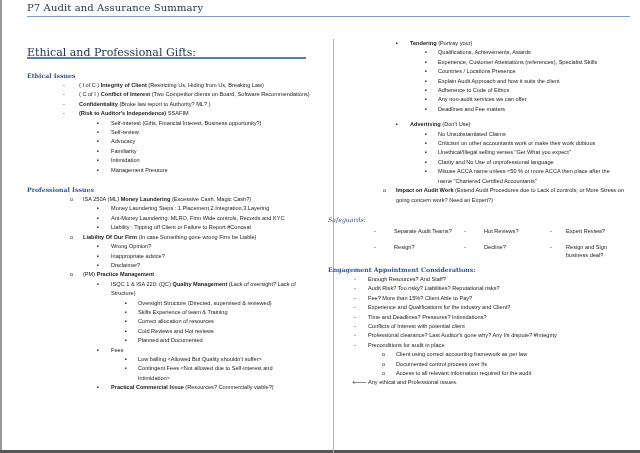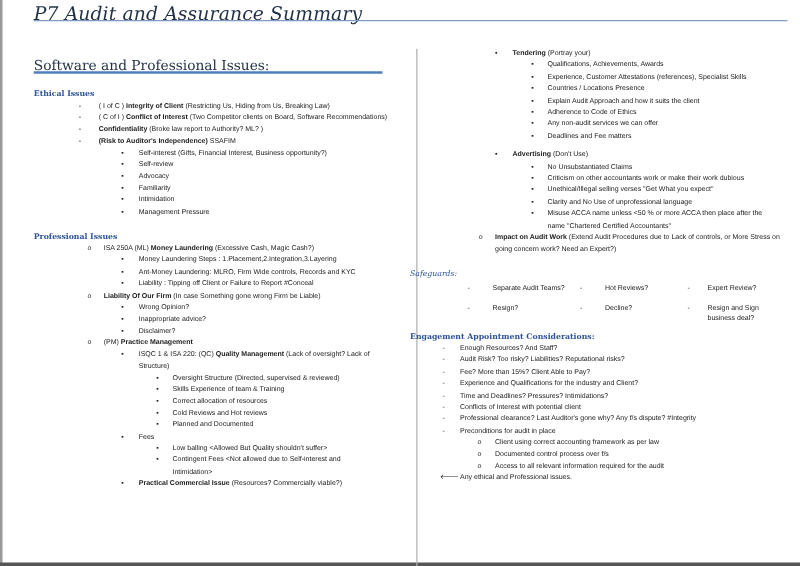--- a/index.html
+++ b/index.html
@@ -4,21 +4,21 @@
 <style>
   html, body { margin:0; padding:0; }
   body {
     width:640px; height:453px; overflow:hidden; background:#ffffff;
     position:relative; font-family:"Liberation Sans", sans-serif; color:#222;
   }
   .page-edge-left { position:absolute; left:0; top:0; width:2px; height:453px; background:#9a9a9a; }
   .page-edge-bottom { position:absolute; left:0; bottom:0; width:640px; height:3px; background:#555; }
   .title {
     position:absolute; left:27px; top:2px; font-family:"DejaVu Serif", serif;
-    font-size:15px; color:#1f2f45; letter-spacing:0.1px;font-style:italic;
+    font-size:10px; color:#1f2f45; letter-spacing:0.1px;
   }
   .title-rule { position:absolute; left:27px; top:16px; width:603px; height:1px; background:#7f9bc8; }
   .section-title {
     position:absolute; left:27px; top:46px; font-family:"DejaVu Serif", serif;
     font-size:11px; color:#1f2f45;
   }
   .section-rule { position:absolute; left:27px; top:57px; width:279px; height:2px; background:#4f81bd; }
   .col-divider { position:absolute; left:333px; top:39px; width:1px; height:414px; background:#b0b0b0; }
 
   .col { position:absolute; font-size:5.6px; line-height:9.4px; color:#222; }
@@ -37,21 +37,21 @@
   .sg-cell { position:absolute; font-size:5.6px; line-height:8px; }
 </style>
 </head>
 <body>
 
 <div class="page-edge-left"></div>
 <div class="page-edge-bottom"></div>
 
 <div class="title">P7 Audit and Assurance Summary</div>
 <div class="title-rule"></div>
-<div class="section-title">Software and Professional Issues:</div>
+<div class="section-title">Ethical and Professional Gifts:</div>
 <div class="section-rule"></div>
 <div class="col-divider"></div>
 
 <div class="col col-left">
   <div class="subhead">Ethical Issues</div>
 
   <div class="row" style="padding-left:52px">
     <span class="mk" style="left:36px">-</span>
     <span>( I of C ) </span><span class="b">Integrity of Client</span><span> (Restricting Us, Hiding from Us, Breaking Law)</span>
   </div>

